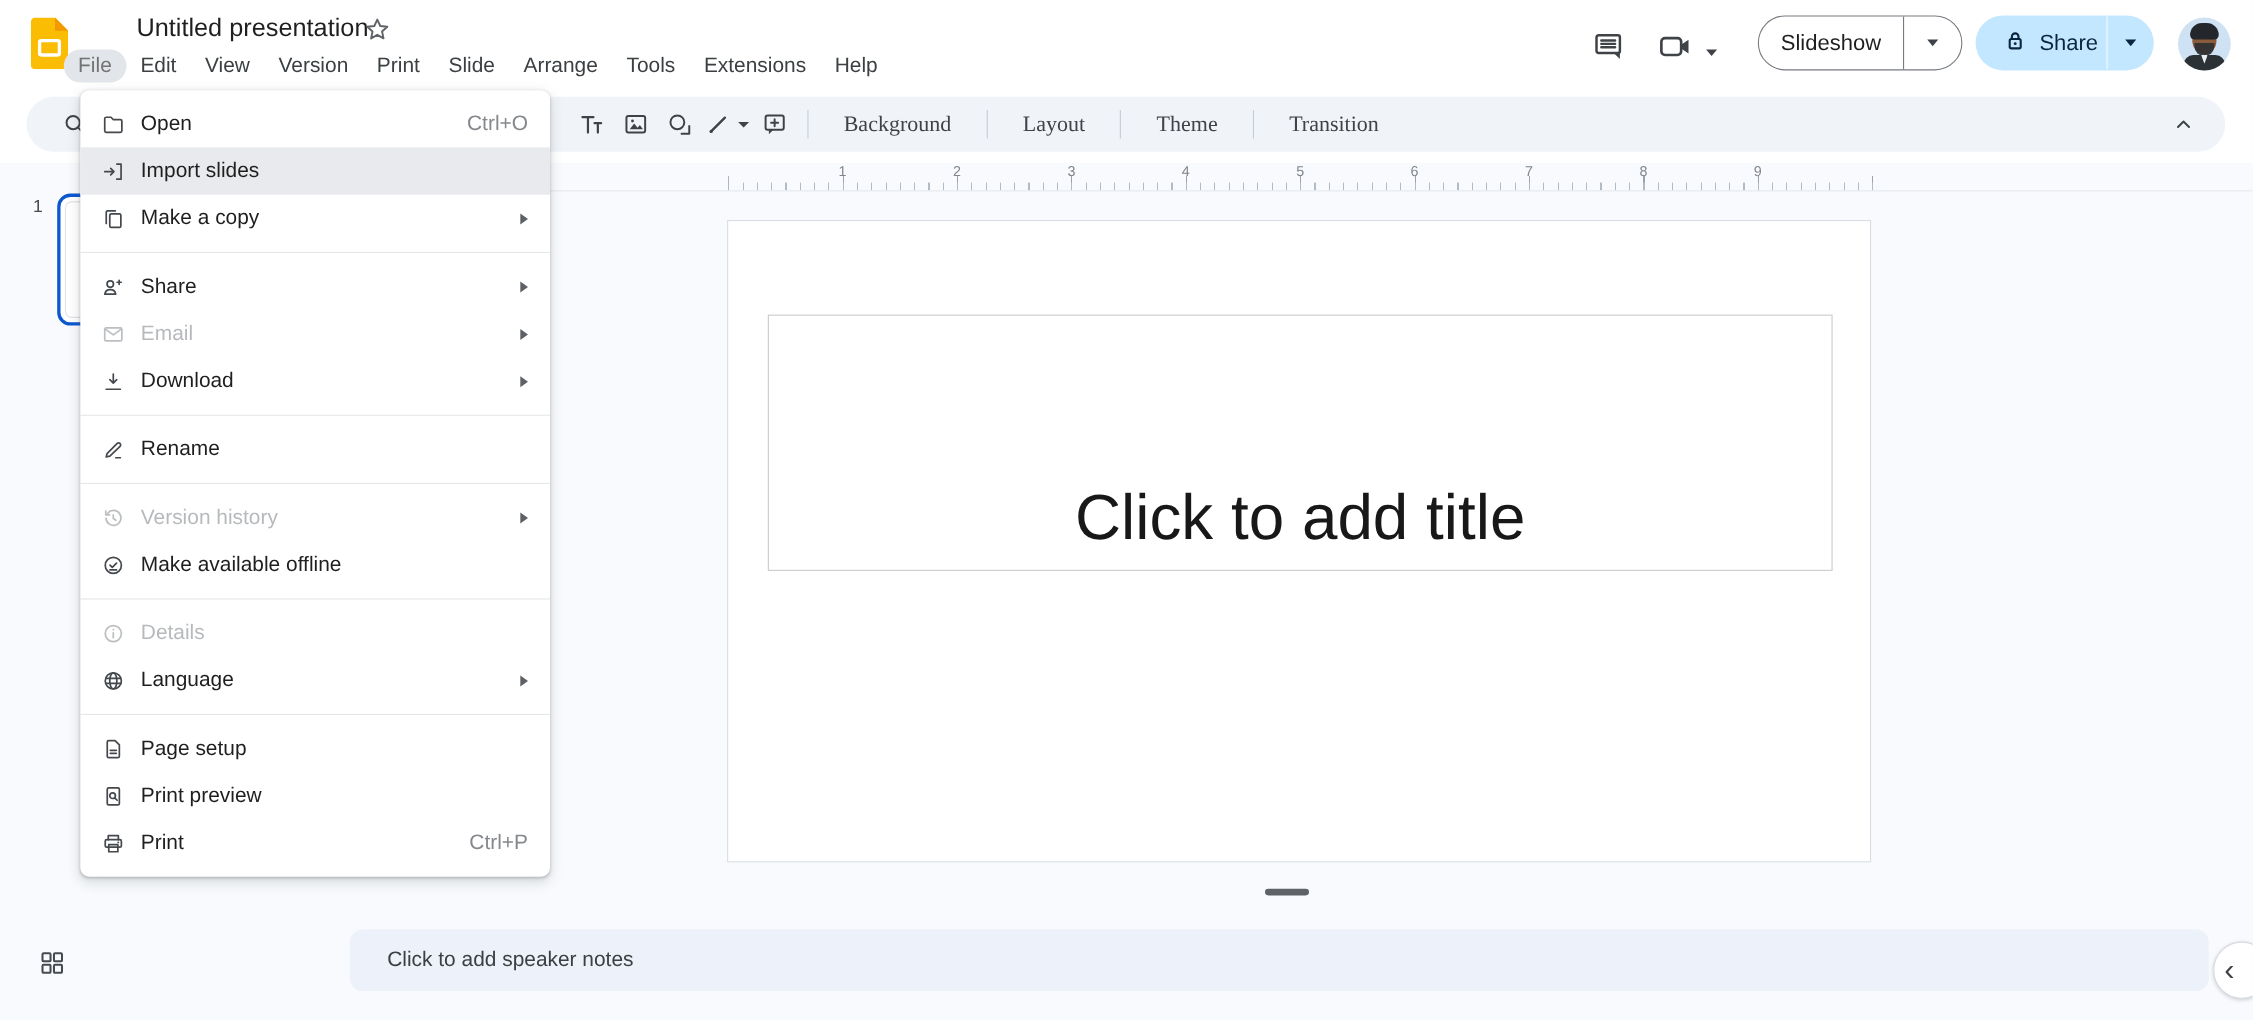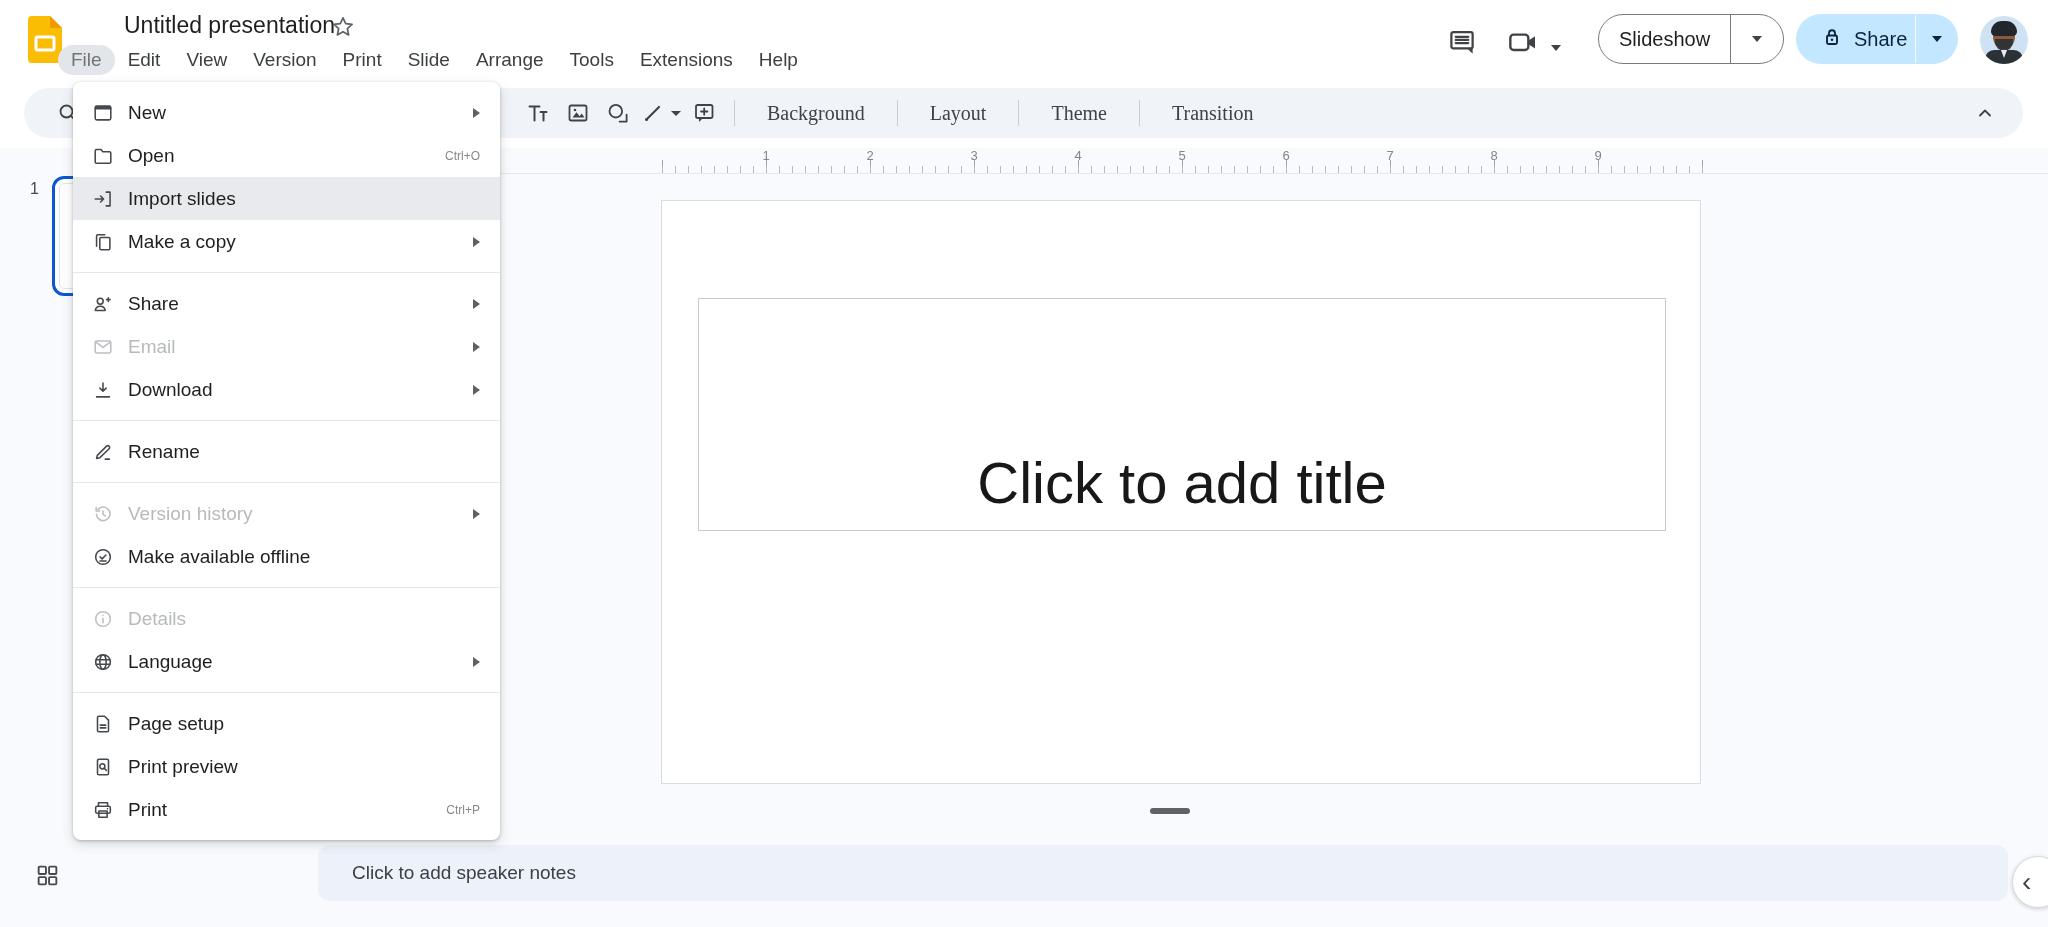--- a/index.html
+++ b/index.html
@@ -47,32 +47,32 @@
   .thumb-inner{position:absolute;left:4px;top:4px;right:4px;bottom:4px;border:1px solid #e0e3e7;border-radius:6px;background:#fff;}
   .gridbtn{position:absolute;left:32px;top:860px;width:30px;height:30px;display:flex;align-items:center;justify-content:center;cursor:pointer;}
   
   .ruler{position:absolute;left:662px;top:148px;width:1042px;height:26px;}
   .rnum{position:absolute;top:0;width:22px;margin-left:-11px;text-align:center;font-size:13px;color:#80868b;}
   .rmajor{position:absolute;left:0;top:12px;width:1041px;height:13px;background:repeating-linear-gradient(to right,#9aa2ac 0 1px,transparent 1px 104px);}
   .rminor{position:absolute;left:0;top:18px;width:1041px;height:7px;background:repeating-linear-gradient(to right,#b2bac3 0 1px,transparent 1px 13px);}
   .ruler-line{position:absolute;left:318px;top:173px;width:1730px;height:1px;background:#e5e9ee;}
   
   .slide{position:absolute;left:661px;top:200px;width:1040px;height:584px;background:#fff;border:1px solid #d9dde3;box-sizing:border-box;cursor:default;}
-  .ph-title{position:absolute;left:36px;top:97px;width:968px;height:233px;border:1px solid #c8cacd;box-sizing:border-box;display:flex;justify-content:center;align-items:flex-end;padding-bottom:14px;font-size:58px;color:#181818;cursor:text;}
+  .ph-title{position:absolute;left:36px;top:85px;width:968px;height:233px;border:1px solid #c8cacd;box-sizing:border-box;display:flex;justify-content:center;align-items:flex-end;padding-bottom:14px;font-size:58px;color:#181818;cursor:text;}
   .ph-subtitle{position:absolute;left:36px;top:324px;width:968px;height:86px;border:1px solid #c8cacd;box-sizing:border-box;display:flex;justify-content:center;align-items:center;font-size:36px;color:#66696c;cursor:text;}
   .drag-dash{position:absolute;left:1150px;top:808px;width:40px;height:6px;border-radius:3px;background:#5f6368;cursor:row-resize;}
   
   .notesbar{position:absolute;left:318px;top:845px;width:1690px;height:56px;border-radius:12px;background:#ecf1fa;z-index:2;cursor:text;}
   .notesbar span{display:block;padding-left:34px;line-height:56px;font-size:19px;color:#3c4043;}
   .side-circle{position:absolute;left:2012px;top:856px;width:52px;height:52px;border-radius:50%;background:#fff;border:1px solid #d7dbe0;box-shadow:0 1px 4px rgba(0,0,0,.18);box-sizing:border-box;display:flex;align-items:center;padding-left:9px;font-size:28px;color:#3f4347;cursor:pointer;z-index:3;}
   
   .menu{position:absolute;left:73px;top:82px;width:427px;background:#fff;border-radius:8px;box-shadow:0 1px 3px rgba(60,64,67,.3),0 4px 12px rgba(60,64,67,.18);padding:9px 0;z-index:60;}
   .mi{display:flex;align-items:center;height:43px;padding:0 20px 0 19px;gap:14px;cursor:pointer;}
   .mi .lbl{font-size:19px;color:#1f1f1f;white-space:nowrap;}
-  .mi .sc{margin-left:auto;font-size:12px;color:#85898d;}
+  .mi .sc{margin-left:auto;font-size:19px;color:#85898d;}
   .mi .sub{margin-left:auto;width:0;height:0;border-left:7px solid #5d6165;border-top:5px solid transparent;border-bottom:5px solid transparent;}
   .mi.sel{background:#e9eaed;}
   .mi.dis{cursor:default;}
   .mi.dis .lbl{color:#b7babd;}
   .msep{border-top:1px solid #e5e6e8;margin:9px 0;}
   .mi svg{width:22px;height:22px;flex:0 0 22px;}
   .mi svg .s{stroke:#45494d;stroke-width:1.7;fill:none;stroke-linecap:round;stroke-linejoin:round;}
   .mi svg .f{fill:#45494d;stroke:none;}
   .mi.dis svg .s{stroke:#bcbfc2;}
   
@@ -261,28 +261,20 @@
 
   <div class="notesbar">
     <span>Click to add speaker notes</span>
   </div>
   <div class="side-circle">‹</div>
 
   <div class="menu">
 
     <div class="mi">
       <svg viewBox="0 0 24 24">
-          <rect class="s" x="3.5" y="4.5" width="17" height="15" rx="1.8"></rect>
-          <path class="f" d="M4 5h16a1 1 0 0 1 1 .8V8.2H3V5.8A1 1 0 0 1 4 5z"></path>
-        </svg>
-      <span class="lbl">New</span>
-        <span class="sub"></span>
-    </div>
-    <div class="mi">
-      <svg viewBox="0 0 24 24">
           <path class="s" d="M3.5 18.5v-12A1.5 1.5 0 0 1 5 5h4.8l2 2.3H19a1.5 1.5 0 0 1 1.5 1.5v9.7A1.5 1.5 0 0 1 19 20H5a1.5 1.5 0 0 1-1.5-1.5z"></path>
         </svg>
       <span class="lbl">Open</span>
         <span class="sc">Ctrl+O</span>
     </div>
     <div class="mi sel">
       <svg viewBox="0 0 24 24">
           <path class="s" d="M3.5 12h9M9.4 8.8l3.2 3.2-3.2 3.2M15.5 4.5h4.2v15h-4.2"></path>
         </svg>
       <span class="lbl">Import slides</span>

